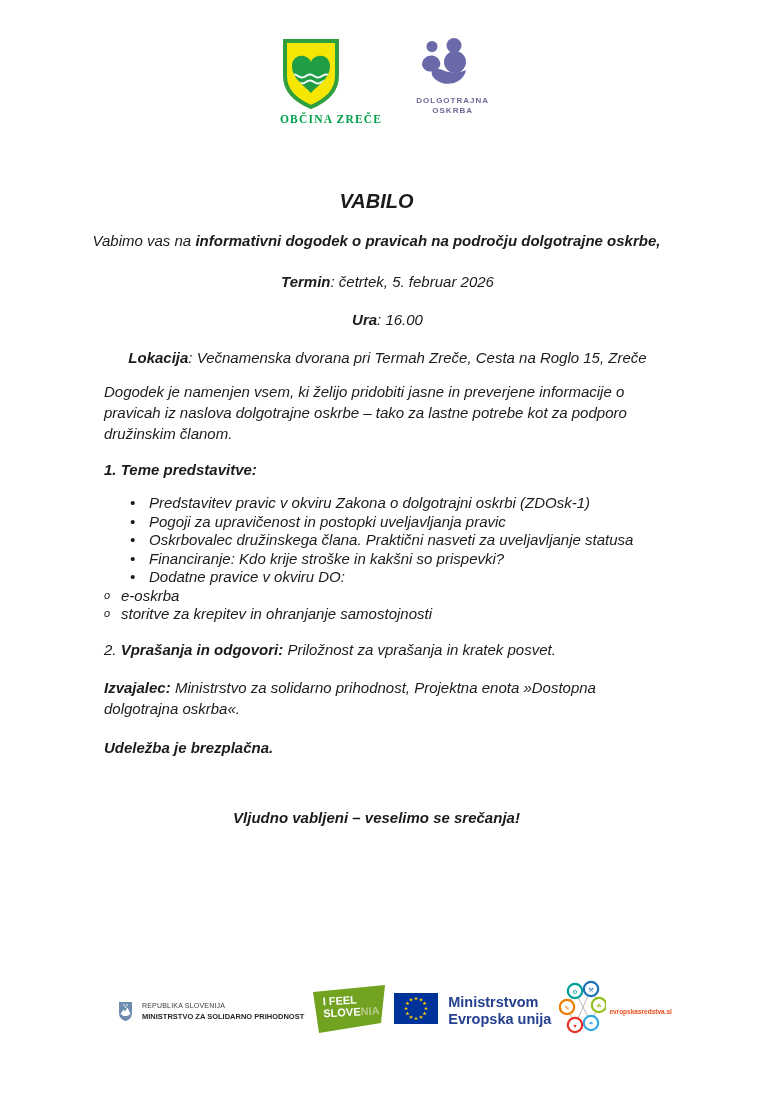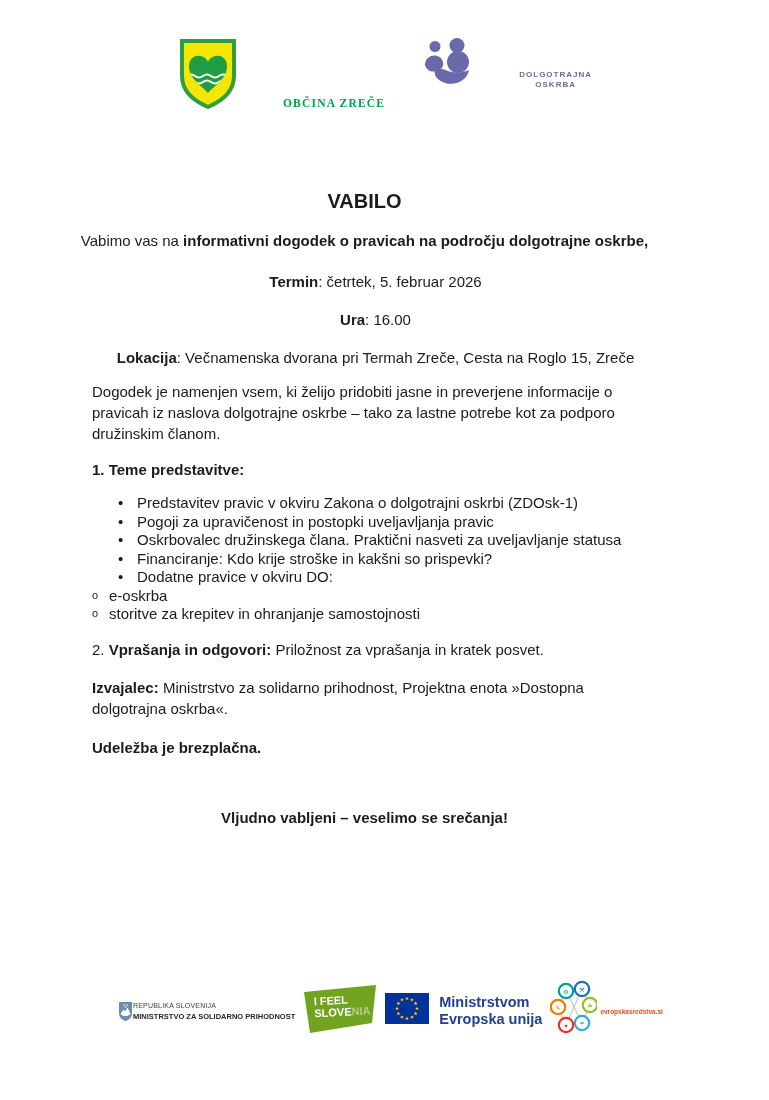--- a/index.html
+++ b/index.html
@@ -7,28 +7,28 @@
   .page {
     position:relative; width:769px; height:1100px; background:#ffffff;
     font-family:"Liberation Sans","DejaVu Sans",sans-serif;
     font-size:15px; line-height:21px; color:#1b1b1b; overflow:hidden;
   }
   b, .b { font-weight:bold; }
 
   
   .top-logos { position:absolute; top:38px; left:0; right:0;
     display:flex; justify-content:center; align-items:flex-start; gap:34px; }
-  .logo-block { display:flex; flex-direction:row; align-items:flex-end;gap:44px; }
+  .logo-block { display:flex; flex-direction:column; align-items:flex-start; }
   .obcina-caption { margin-top:3px; font-family:"Liberation Serif","DejaVu Serif",serif;
     font-weight:bold; font-size:11.5px; letter-spacing:1.2px; color:#00a14b; line-height:13px; }
   .do-caption { margin-top:6px; font-weight:bold; font-size:8px; letter-spacing:1px;
     color:#6b6b97; line-height:10px; text-align:center; }
 
   
-  .content { position:absolute; top:190px; left:0; width:729px; }
+  .content { position:absolute; top:190px; left:12px; width:729px;font-style:italic; }
   .center-wrap { padding:0 62px; text-align:center; }
   .left-wrap { padding-left:92px; padding-right:70px; }
   .doc-title { font-size:20px; line-height:23px; font-weight:bold; margin-bottom:17px; }
   .p-intro1 { margin-bottom:20px; }
   .p-intro2 { margin-bottom:18px; }
   .detail-line { margin-bottom:17px;text-align:center; }
   .desc { margin-top:-4px; margin-bottom:15px; }
   .sec-heading { font-weight:bold; margin-bottom:14px; }
   ul.topics { list-style:none; margin-bottom:15px; }
   ul.topics > li { position:relative; padding-left:45px; line-height:18.5px; }
@@ -38,21 +38,21 @@
   ul.subtopics > li::before { content:"o"; position:absolute; left:76px; top:-1px;
     font-size:11px; }
   .p-qa { margin-bottom:17px; }
   .p-izvajalec { margin-bottom:18px; }
   .p-free { font-weight:bold; margin-bottom:49px; }
   .closing { font-weight:bold; text-align:center; }
 
   
   .footer { position:absolute; left:118px; top:978px; height:66px;
     display:flex; align-items:center; }
-  .ministry { display:flex; align-items:center; }
+  .ministry { display:flex; align-items:center; gap:9px; }
   .ministry-text { line-height:9px; color:#3c3c3c; }
   .ministry-text .l1 { font-size:7px; letter-spacing:0.2px; }
   .ministry-text .l2 { font-size:7.5px; font-weight:bold; color:#262626; margin-top:2px; }
   .ifeel { margin-left:7px; }
   .euflag { margin-left:9px; }
   .cofinance { margin-left:10px; font-weight:bold; font-size:14.5px; line-height:17.5px;
     color:#24408e; }
   .circles { margin-left:8px; }
   .site-link { margin-left:3px; font-size:6.5px; font-weight:bold; color:#e94e1b; }
 </style>

